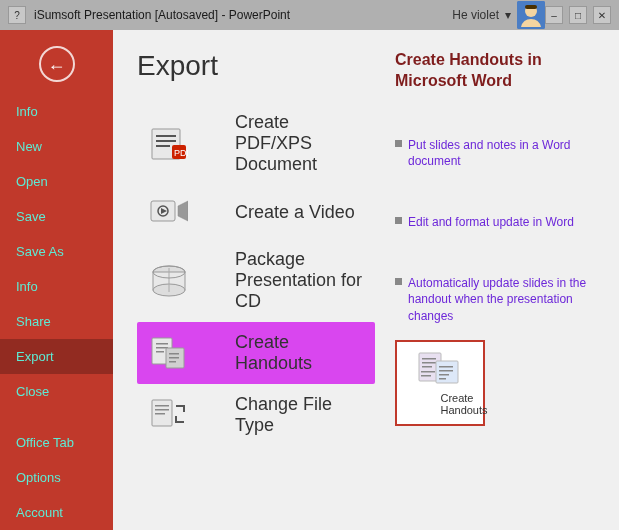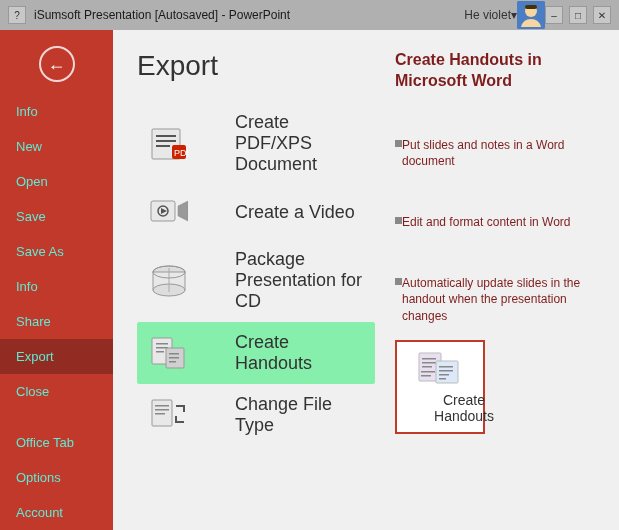--- a/index.html
+++ b/index.html
@@ -30,21 +30,21 @@
       background: #c8c8c8;
       border: 1px solid #999;
       display: flex; align-items: center; justify-content: center;
       font-size: 10px; cursor: pointer; color: #333;
     }
     .titlebar-close { background: #c8c8c8; }
     .titlebar-help { margin-right: 8px; }
 
     
     .user-area {
-      display: flex; align-items: center; gap: 0;
+      display: flex; align-items: center; gap: 6px;
       font-size: 12px; color: #333;
     }
     .user-avatar {
       width: 28px; height: 28px;
       background: #4a7dc4;
       border-radius: 2px;
       overflow: hidden;
       display: flex; align-items: center; justify-content: center;
       font-size: 16px;
     }
@@ -118,21 +118,21 @@
 
     .export-item {
       display: flex;
       align-items: center;
       gap: 14px;
       padding: 10px 12px;
       cursor: pointer;
       border-radius: 2px;
       min-height: 44px;
     }
-    .export-item.selected { background: #86efac; }
+    .export-item.selected { background: #d946ef; }
 
     .export-icon {
       width: 40px; height: 34px;
       display: flex; align-items: center; justify-content: center;
       flex-shrink: 0;
     }
 
     .export-item-label {
       font-size: 18px;
       color: #333;
@@ -150,23 +150,24 @@
       font-weight: 600;
       color: #7f1d1d;
       margin-bottom: 12px;
       line-height: 1.3;
     }
 
     .bullet-list { list-style: none; margin-bottom: 16px; }
     .bullet-list li {
       display: flex;
       align-items: flex-start;
+      gap: 6px;
       margin-bottom: 6px;
       font-size: 12px;
-      color: #7f1d1d;
+      color: #6d28d9;
       line-height: 1.35;
       margin-top: 45px;
     }
     .bullet-sq {
       width: 7px; height: 7px;
       background: #888;
       flex-shrink: 0;
       margin-top: 3px;
     }
 
@@ -181,23 +182,22 @@
       cursor: pointer;
       background: #fff;
     }
 
     .btn-icon {
       width: 46px; height: 38px;
       display: flex; align-items: center; justify-content: center;
     }
 
     .btn-label {
-      font-size: 14px;
+      font-size: 11px;
       color: #333;
-      text-align: center;
       margin-left: 48px;
     }
 
     
     svg { display: block; }
   </style>
 </head>
 <body>
 
 <div class="titlebar">
@@ -342,21 +342,21 @@
       <div class="right-panel">
         <div class="panel-title">Create Handouts in Microsoft Word</div>
 
         <ul class="bullet-list">
           <li>
             <div class="bullet-sq"></div>
             <span>Put slides and notes in a Word document</span>
           </li>
           <li>
             <div class="bullet-sq"></div>
-            <span>Edit and format content in Word</span>
+            <span>Edit and format update in Word</span>
           </li>
           <li>
             <div class="bullet-sq"></div>
             <span>Automatically update slides in the handout when the presentation changes</span>
           </li>
         </ul>
 
         <div class="create-handouts-btn">
           <div class="btn-icon">
             <svg width="44" height="36" viewBox="0 0 44 36">

